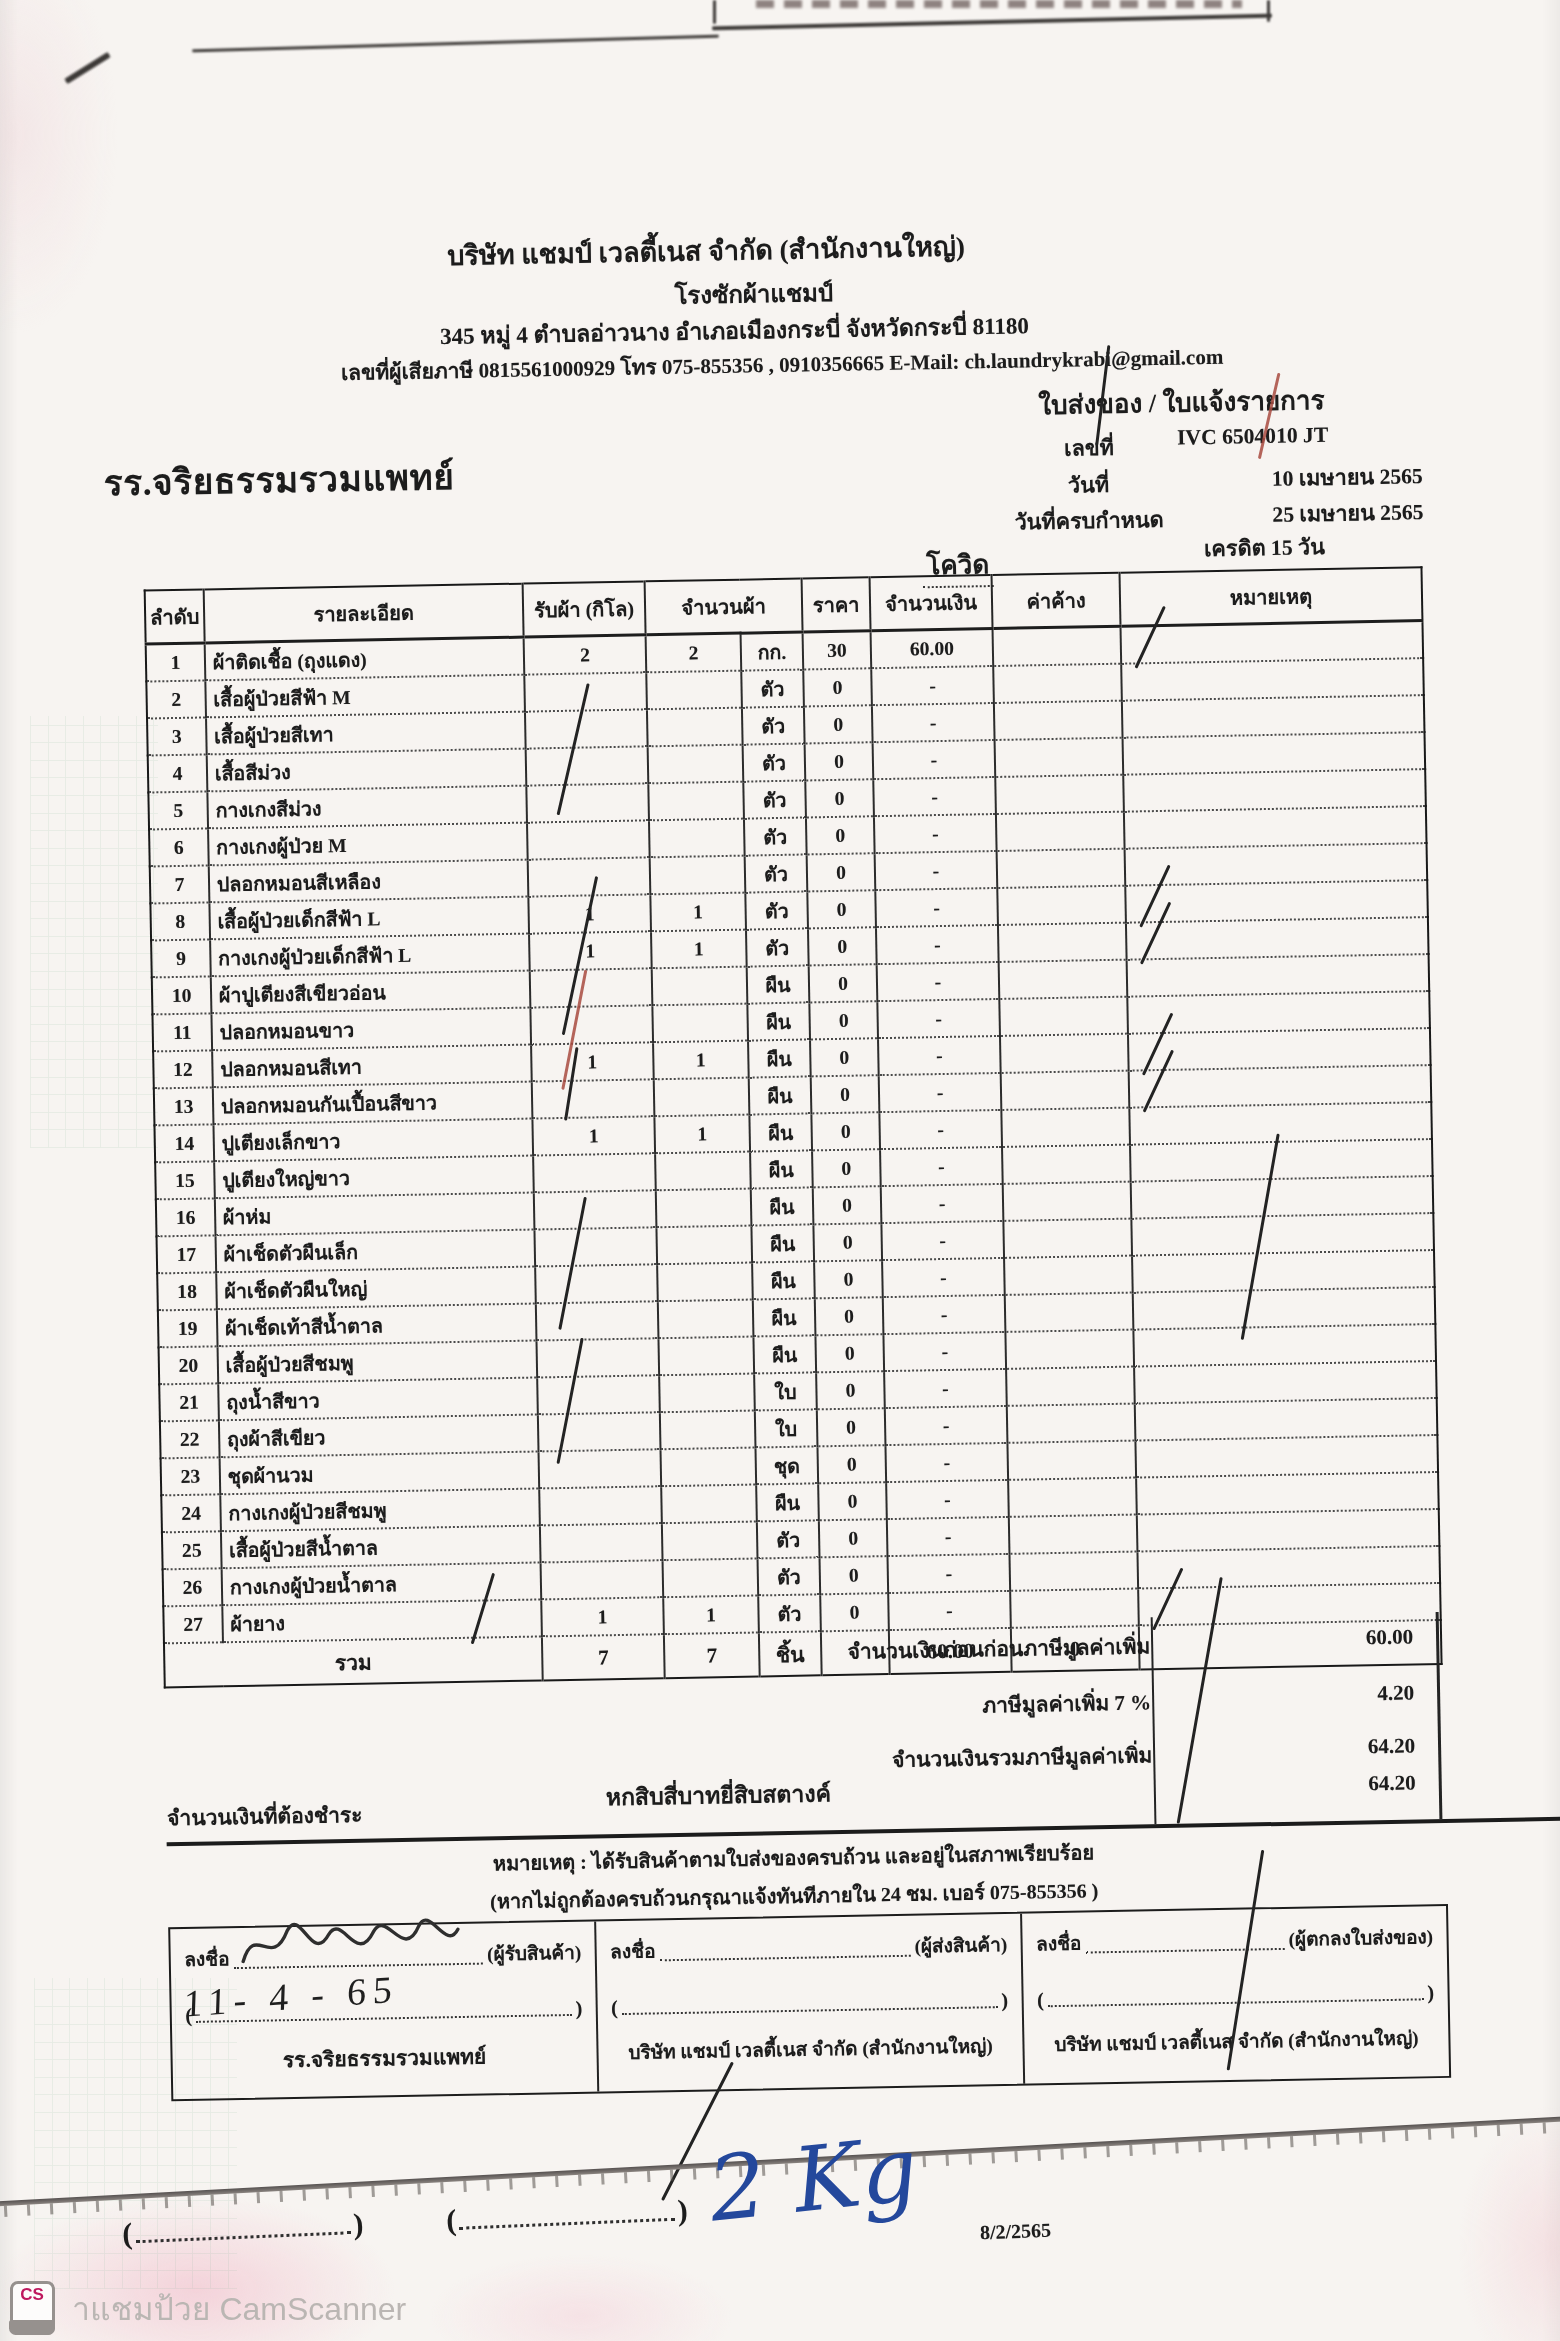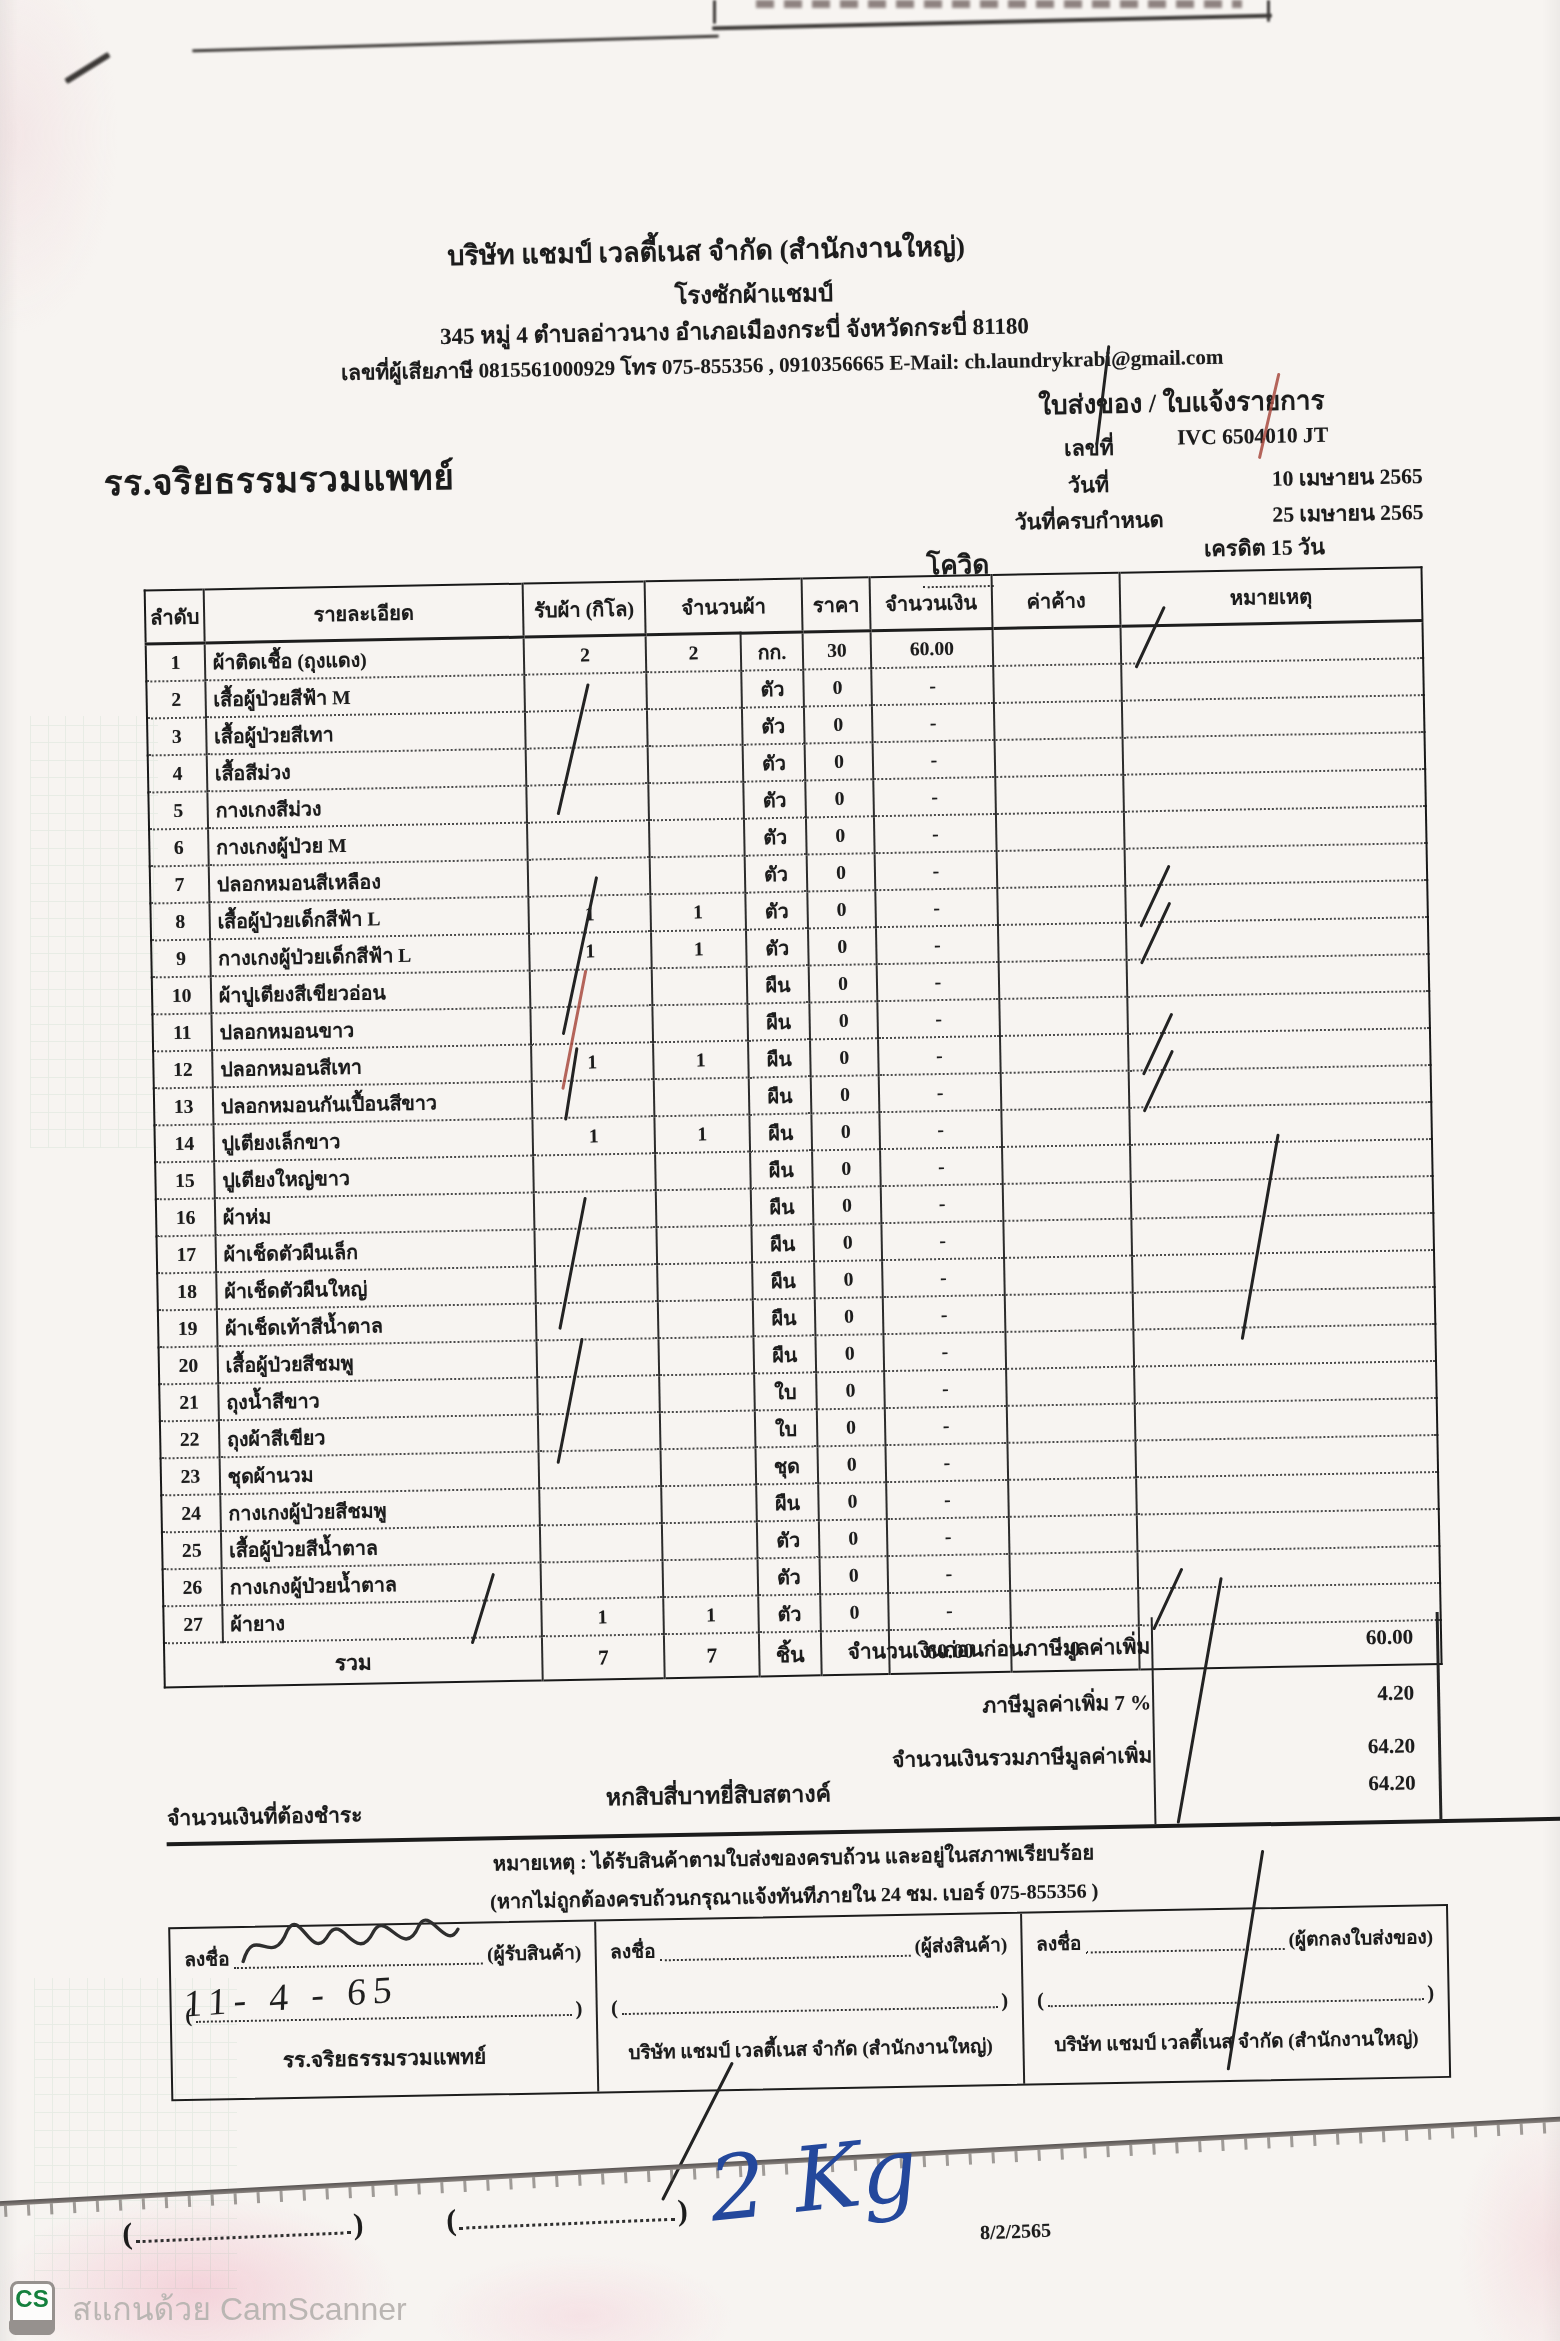--- a/index.html
+++ b/index.html
@@ -98,21 +98,21 @@
 
   .blank-lines{position:absolute;left:122px;top:2205px;transform:rotate(-2.4deg);font-size:30px;font-weight:bold;white-space:nowrap;}
   .blank-lines .dotline{display:inline-block;width:216px;border-bottom:3.4px dotted #2e2e2e;height:20px;margin:0 2.7px;}
   .blank-lines .gap{display:inline-block;width:68px;}
   .weight{position:absolute;left:709px;top:2127px;font-size:89px;color:#24489c;font-style:italic;transform:rotate(-6deg);font-family:"DejaVu Serif",serif;}
   .datestamp{position:absolute;left:980px;top:2220px;font-size:20px;font-weight:bold;transform:rotate(-2deg);}
 
   
   .cs-footer{position:absolute;left:9.5px;top:2281px;display:flex;align-items:center;}
   .cs-logo{width:45px;height:54px;border:3.4px solid #96918e;border-radius:8px;position:relative;background:#fdfcfb;box-sizing:border-box;}
-  .cs-logo .cs-txt{position:absolute;top:1.4px;left:0;right:0;text-align:center;font-size:24px;font-weight:bold;color:#15803d;font-family:"Liberation Sans",sans-serif;}
+  .cs-logo .cs-txt{position:absolute;top:1.4px;left:0;right:0;text-align:center;font-size:17px;font-weight:bold;color:#be185d;font-family:"Liberation Sans",sans-serif;}
   .cs-logo .bar{position:absolute;left:-3.4px;right:-3.4px;bottom:-3.4px;height:15px;background:#96918e;border-radius:2.7px 2.7px 6.8px 6.8px;}
   .cs-caption{margin-left:17.6px;font-size:32px;color:#bab6b3;font-family:"Liberation Sans",sans-serif;}
 </style>
 </head>
 <body>
 
 <div>
   <div class="rem-line" style="left:192px;top:42px;width:527px;height:3.4px;transform:rotate(-1.6deg);"></div>
   <div class="rem-line" style="left:712px;top:20px;width:560px;height:4px;transform:rotate(-1.3deg);"></div>
   <div class="rem-line" style="left:713px;top:0;width:2.7px;height:24px;"></div>
@@ -582,15 +582,15 @@
 </div>
 
 <div class="weight">2 Kg</div>
 <div class="datestamp ink">8/2/2565</div>
 
 <div class="cs-footer">
   <div class="cs-logo">
     <div class="cs-txt">CS</div>
     <div class="bar"></div>
   </div>
-  <div class="cs-caption">สแกนด้วย CamScanner</div>
+  <div class="cs-caption">าแชมป้วย CamScanner</div>
 </div>
 
 
 </body></html>

